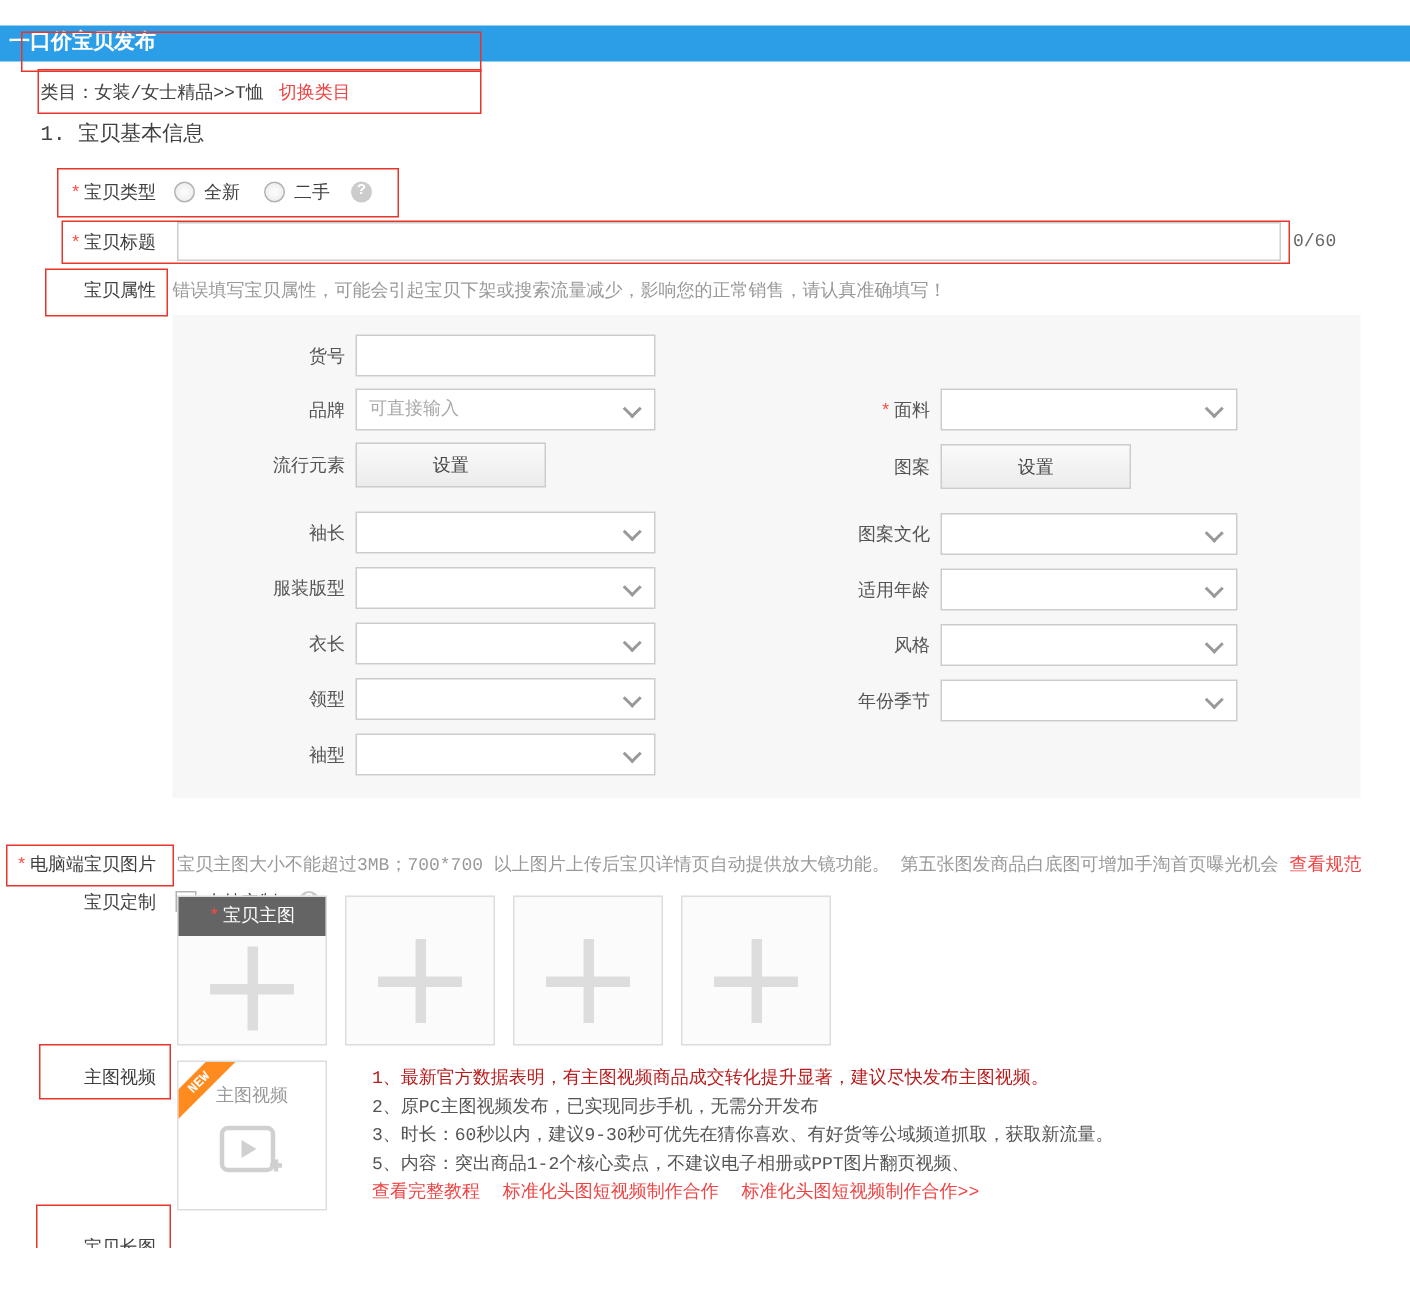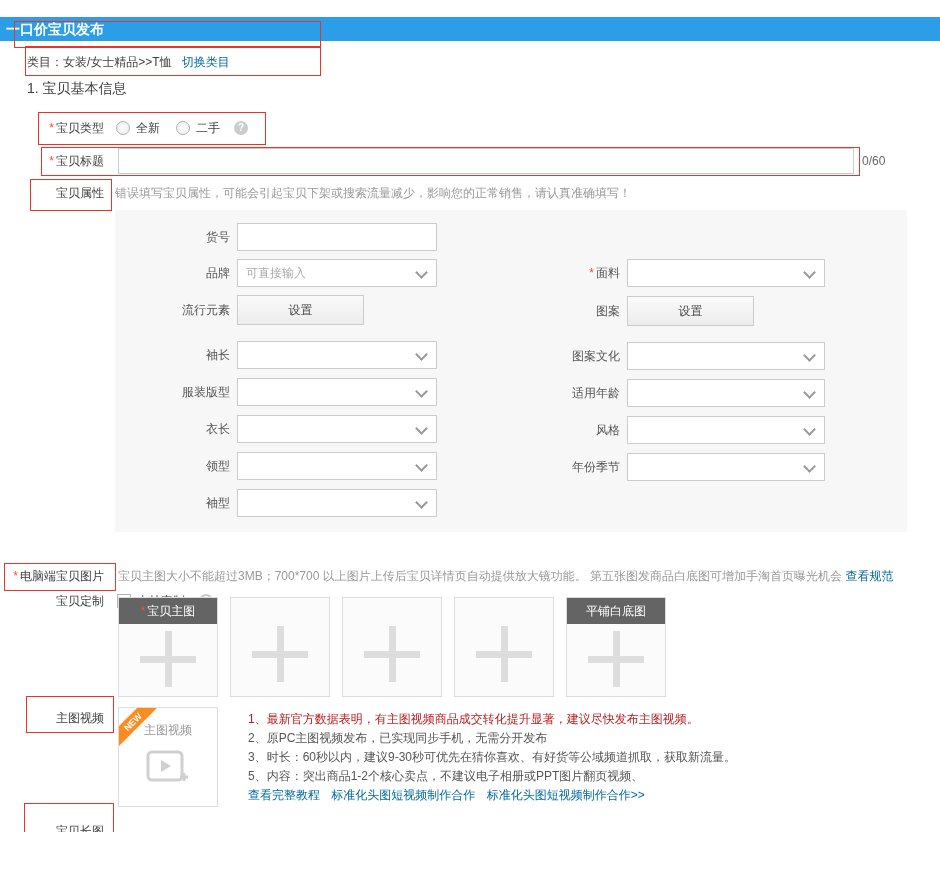--- a/index.html
+++ b/index.html
@@ -1,18 +1,18 @@
 <!DOCTYPE html>
 <html><head>
 <meta charset="utf-8">
 <style>
   html,body{margin:0;padding:0;background:#fff;}
   #app{position:relative;width:940px;height:832px;background:#fff;overflow:hidden;
-       font-family:Liberation Sans, sans-serif;font-size:12px;color:#555;}
-  a,.link{color:#0369a1;text-decoration:none;cursor:pointer;}
+       font-family:Liberation Mono, monospace;font-size:12px;color:#555;}
+  a,.link{color:#ef4444;text-decoration:none;cursor:pointer;}
   
   .bluebar{position:absolute;left:0;top:17px;width:940px;height:24px;background:#2b9ee7;}
   .bluebar .t{color:#fff;font-size:14px;font-weight:bold;line-height:24px;padding-left:6px;}
   .catrow{position:absolute;left:27px;top:53px;line-height:18px;color:#404040;}
   .catrow .link{margin-left:10px;}
   .h1{position:absolute;left:27px;top:80px;font-size:14px;color:#404040;}
   
   .frow{position:absolute;left:0;display:flex;align-items:center;white-space:nowrap;}
   .flabel{width:104px;text-align:right;flex:none;color:#404040;white-space:nowrap;}
   .req{color:#ff4a42;margin-right:2px;}
@@ -206,24 +206,20 @@
   </div>
   <div class="upbox" style="left:230px;">
     <div class="plus"></div>
   </div>
   <div class="upbox" style="left:342px;">
     <div class="plus"></div>
   </div>
   <div class="upbox" style="left:454px;">
     <div class="plus"></div>
   </div>
-  <div class="upbox" style="left:566px;">
-    <div class="boxhead">平铺白底图</div>
-    <div class="plus lo"></div>
-  </div>
 
   <div class="frow" style="top:706px;height:24px;">
     <div class="flabel">主图视频</div>
   </div>
 
   <div class="vbox">
     <div class="ribbon">NEW</div>
     <div class="vtitle">主图视频</div>
     <svg class="vicon" width="44" height="38" viewBox="0 0 44 38">
       <rect x="2" y="2" width="34" height="28" rx="4" fill="none" stroke="#d0d0d0" stroke-width="3"></rect>

